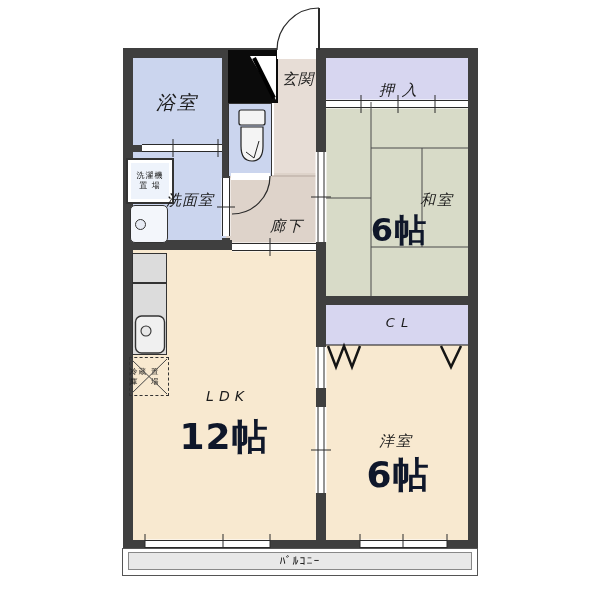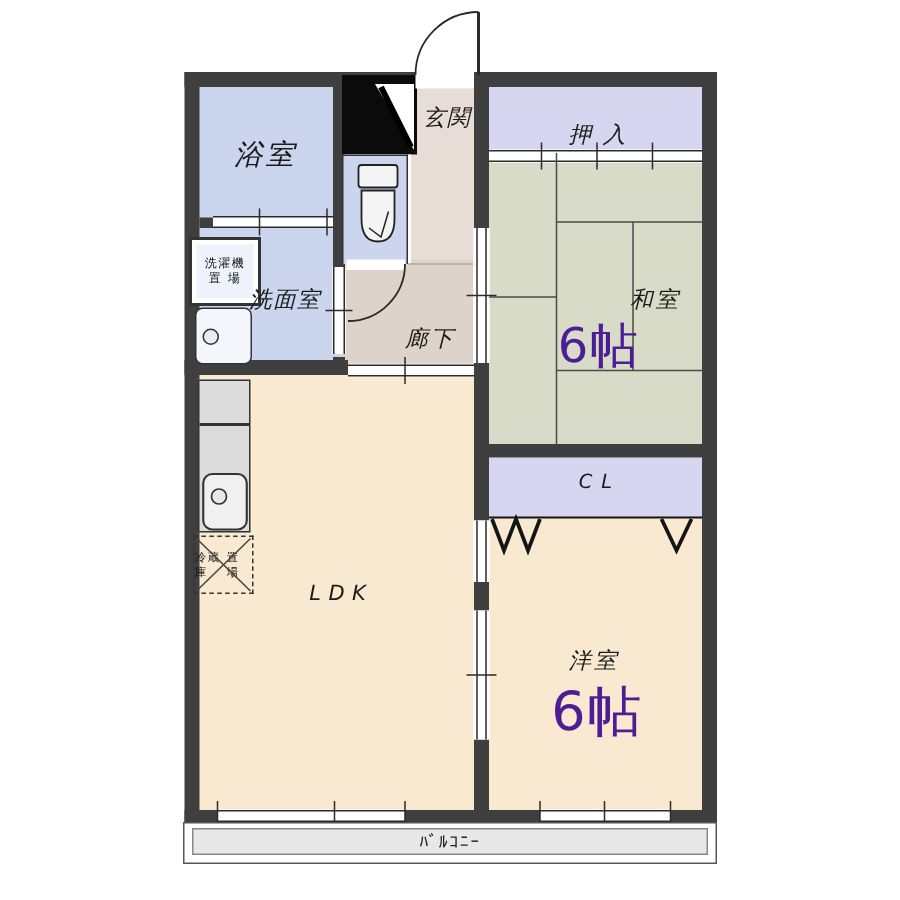--- a/index.html
+++ b/index.html
@@ -9,21 +9,21 @@
   .wall{position:absolute;background:var(--wall,#3f3f3f);}
   .fill-water{background:var(--water-room,#cbd5ee);}
   .fill-closet{background:var(--closet,#d7d6f0);}
   .fill-tatami{background:var(--tatami,#d8dbc8);}
   .fill-west{background:var(--western-room,#f8e9d0);}
   .fill-hall{background:var(--hall,#ded3ca);}
   .fill-genkan{background:var(--genkan,#e7ddd6);}
   .lbl{position:absolute;transform:translate(-50%,-50%);white-space:nowrap;
        font-size:15px;letter-spacing:2px;color:#1b1b1b;font-style:italic;}
   .size{position:absolute;transform:translate(-50%,-50%);white-space:nowrap;
-        font-weight:400;color:#4c1d95;letter-spacing:1px;}
+        font-weight:700;color:#0f172a;letter-spacing:1px;}
   svg{position:absolute;left:0;top:0;pointer-events:none;}
   .shoebox{position:absolute;left:228px;top:50px;width:50px;height:53px;background:#0b0b0b;}
   .toiletroom{position:absolute;left:228px;top:103px;width:44px;height:73px;
       border:1.5px solid #333;border-bottom:none;box-sizing:border-box;
       background:var(--water-room,#cbd5ee);box-shadow:2px 0 0 #fff;}
   .washerbox{position:absolute;left:126px;top:158px;width:48px;height:46px;box-sizing:border-box;
       border:2px solid #333;box-shadow:inset 0 0 0 3px #fff;background:#eef3fb;
       display:flex;flex-direction:column;align-items:center;justify-content:center;
       font-size:8px;line-height:1.3;letter-spacing:1px;color:#111;}
   .basin{position:absolute;left:130px;top:205px;width:38px;height:38px;box-sizing:border-box;
@@ -214,16 +214,17 @@
 
   <div class="lbl" style="left:177px;top:103px;font-size:19px;">浴室</div>
   <div class="lbl" style="left:190px;top:200px;font-size:15px;letter-spacing:1px;text-align:right;">洗面室</div>
   <div class="lbl" style="left:298px;top:79px;font-size:15px;letter-spacing:1px;">玄関</div>
   <div class="lbl" style="left:287px;top:211px;font-size:15px;margin-top:15px;">廊下</div>
   <div class="lbl" style="left:398px;top:90px;font-size:15px;letter-spacing:8px;padding-left:8px;">押入</div>
   <div class="lbl" style="left:396px;top:200px;font-size:15px;margin-left:41px;">和室</div>
   <div class="size" style="left:399px;top:231px;font-size:32px;">6帖</div>
   <div class="lbl" style="left:397px;top:322px;font-size:13px;letter-spacing:6px;padding-left:6px;">CL</div>
   <div class="lbl" style="left:225px;top:396px;font-size:14px;letter-spacing:5px;padding-left:5px;">LDK</div>
+  <div class="size" style="left:224px;top:437px;font-size:36px;">12帖</div>
   <div class="lbl" style="left:396px;top:441px;font-size:15px;">洋室</div>
   <div class="size" style="left:398px;top:475px;font-size:36px;">6帖</div>
 
 </div>
 
 </body></html>

